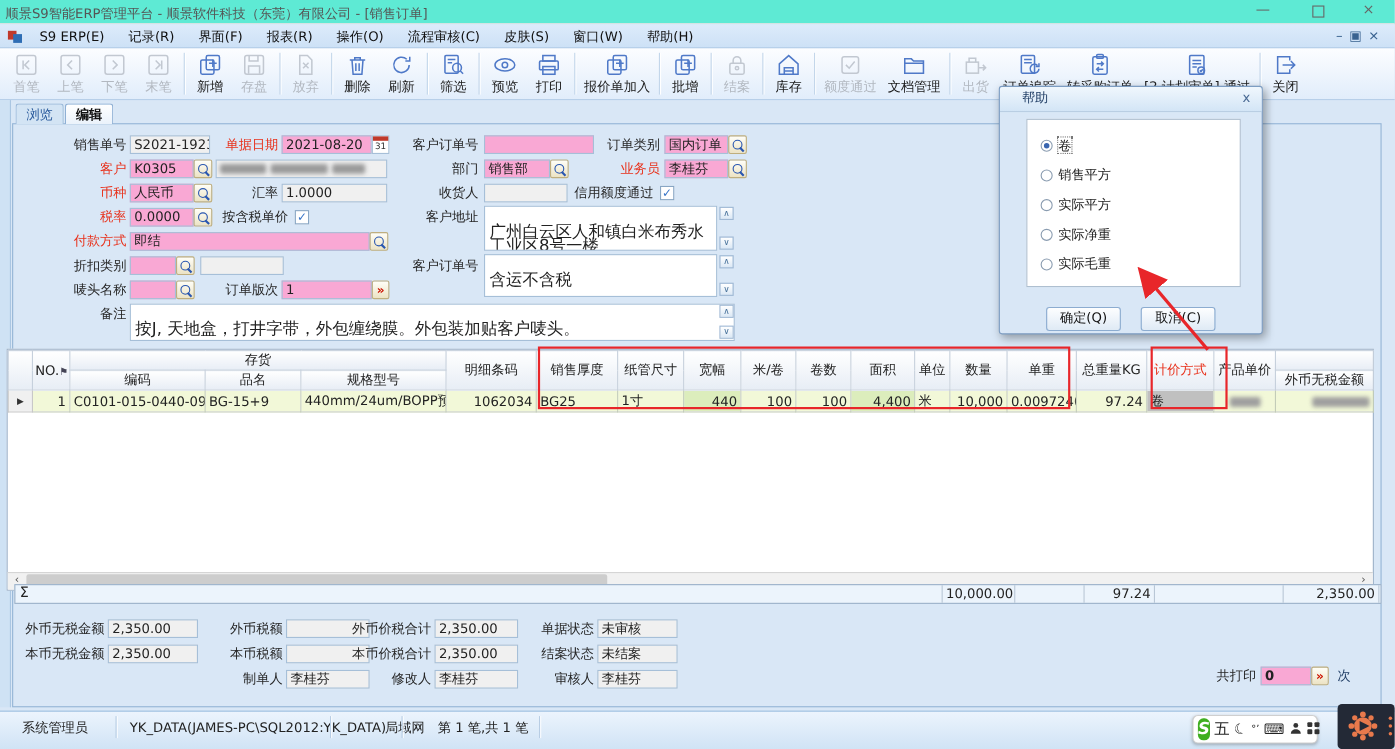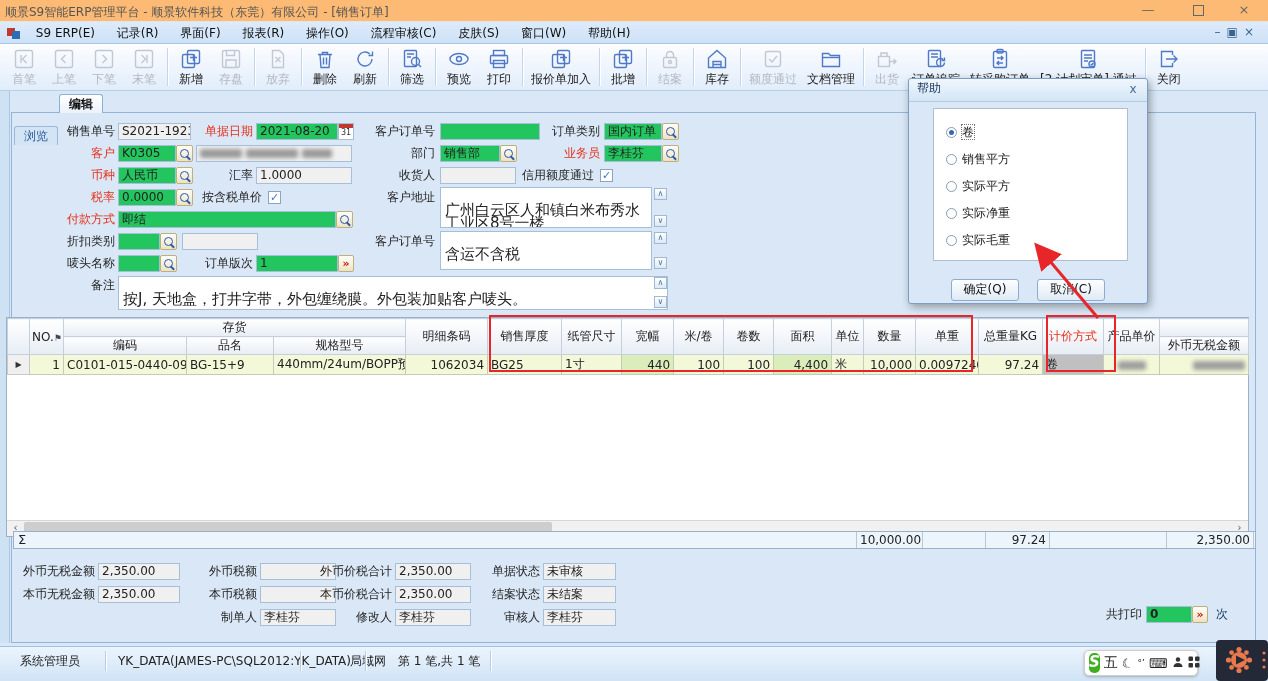--- a/index.html
+++ b/index.html
@@ -1,20 +1,20 @@
 <!DOCTYPE html>
 <html><head>
 <meta charset="utf-8">
 <style>
   html,body{margin:0;padding:0;}
   body{width:1268px;height:681px;position:relative;overflow:hidden;background:#d9e7f6;
        font-family:"DejaVu Sans","Liberation Sans",sans-serif;font-size:12px;color:#222;}
   .abs{position:absolute;box-sizing:border-box;}
   
-  .titlebar{left:0;top:0;width:1268px;height:22px;background:#fdba74;border-bottom:1px solid #e2e4e6;color:#555;}
+  .titlebar{left:0;top:0;width:1268px;height:22px;background:#5eead4;border-bottom:1px solid #e2e4e6;color:#555;}
   .titlebar .t{position:absolute;left:5px;top:4px;font-size:12px;white-space:nowrap;}
   .wbtn{position:absolute;top:0;width:40px;height:21px;text-align:center;color:#666;font-size:13px;line-height:20px;}
   .wbox{display:inline-block;width:9px;height:9px;border:1px solid #666;margin-top:5px;}
   
   .menubar{left:0;top:22px;width:1268px;height:22px;background:linear-gradient(#ddebfb,#cde1f6);border-bottom:1px solid #aac8e6;}
   .menubar .mi{display:inline-block;padding:3px 9px;font-size:12px;color:#111;}
   .appico{display:inline-block;width:14px;height:12px;margin:5px 2px 0 7px;vertical-align:top;}
   .mdi{position:absolute;right:8px;top:3px;color:#39628f;font-size:12px;letter-spacing:6px;}
   
   .toolbar{left:0;top:44px;width:1268px;height:47px;background:linear-gradient(#fcfdff,#e1edfb);border-bottom:1px solid #b7cfe9;display:flex;align-items:stretch;padding-left:4px;}
@@ -28,21 +28,21 @@
   
   .lstrip{left:0;top:91px;width:10px;height:552px;background:#cfe2f4;border-right:1px solid #aac6e2;}
   .panel{left:11px;top:112px;width:1245px;height:531px;background:#d9e7f6;border:1px solid #93b4d6;}
   
   .tab{top:94px;height:19px;line-height:18px;text-align:center;font-size:12px;border:1px solid #9ab8d8;border-bottom:none;border-radius:3px 3px 0 0;}
   .tab.inactive{background:#d3e4f4;color:#2a5a9c;}
   .tab.active{background:linear-gradient(#ffffff,#eaf2fb);color:#111;font-weight:bold;border-color:#8fb0d4;}
   
   .lbl{position:absolute;height:17px;line-height:17px;text-align:right;color:#262626;white-space:nowrap;box-sizing:border-box;}
   .lbl.req{color:#e8301a;}
-  .fld{position:absolute;height:17px;line-height:15px;background:#22c55e;border:1px solid #a6bfd8;padding:0 3px;box-sizing:border-box;font-size:12px;white-space:nowrap;overflow:hidden;}
+  .fld{position:absolute;height:17px;line-height:15px;background:#f9a8d4;border:1px solid #a6bfd8;padding:0 3px;box-sizing:border-box;font-size:12px;white-space:nowrap;overflow:hidden;}
   .fld.ro{background:#f0f0f0;}
   .fld.num{text-align:left;}
   .lk{position:absolute;width:17px;height:17px;background:linear-gradient(#fffef7,#ece3c4);border:1px solid #bfae7e;box-sizing:border-box;border-radius:2px;}
   .mag{position:absolute;width:7px;height:7px;border:1.5px solid #2a57b0;border-radius:50%;left:3px;top:3px;}
   .mag::after{content:"";position:absolute;width:5px;height:1.5px;background:#2a57b0;transform:rotate(45deg);left:5px;top:7px;}
   .spin{position:absolute;width:16px;height:17px;background:linear-gradient(#fffef7,#ece3c4);border:1px solid #bfae7e;box-sizing:border-box;color:#cc1100;font-weight:bold;font-size:11px;line-height:15px;text-align:center;border-radius:2px;}
   .cal{position:absolute;width:16px;height:17px;background:#fff;border:1px solid #a6bfd8;box-sizing:border-box;font-size:8px;text-align:center;color:#333;}
   .cal i{display:block;height:4px;background:#c0392b;font-style:normal;}
   .chk{position:absolute;width:13px;height:13px;background:#fff;border:1px solid #88a6c4;box-sizing:border-box;color:#3a76c8;font-size:11px;line-height:11px;text-align:center;font-weight:bold;}
   .mlt{position:absolute;background:#fff;border:1px solid #a6bfd8;box-sizing:border-box;padding:16px 4px;font-size:15px;line-height:13px;white-space:pre-wrap;overflow:hidden;}
@@ -60,21 +60,21 @@
   table.grid td.num{text-align:right;}
   .hscroll{position:absolute;left:0;bottom:0;width:1241px;height:15px;background:#f1f1f1;border-top:1px solid #d5d5d5;}
   .harr{position:absolute;top:1px;width:15px;height:13px;color:#555;font-size:10px;line-height:12px;text-align:center;}
   .hthumb{position:absolute;left:17px;top:1px;width:528px;height:13px;background:#cdcdcd;border-radius:2px;}
   .sumrow{left:13px;top:531px;width:1243px;height:18px;background:#ecf4fc;border:1px solid #9ab0c8;}
   .sumcell{position:absolute;top:0;height:16px;border-left:1px solid #b9c7d6;border-right:1px solid #b9c7d6;line-height:16px;text-align:right;padding:0 3px;box-sizing:border-box;}
   
   .annobox{position:absolute;border:2px solid #e8262a;z-index:40;pointer-events:none;}
   
   .dlg{left:908px;top:78px;width:240px;height:226px;background:#d9e7f6;border:1px solid #7d9dc2;box-shadow:2px 3px 9px rgba(0,0,0,.35);z-index:50;border-radius:3px;}
-  .dlgtitle{position:absolute;left:0;top:0;right:0;height:22px;background:linear-gradient(#f0f7fd,#d3e5f6);border-bottom:1px solid #b5cbe2;color:#1e3c64;line-height:21px;padding-left:8px;border-radius:3px 3px 0 0;font-family:Liberation Mono, monospace;}
+  .dlgtitle{position:absolute;left:0;top:0;right:0;height:22px;background:linear-gradient(#f0f7fd,#d3e5f6);border-bottom:1px solid #b5cbe2;color:#1e3c64;line-height:21px;padding-left:20px;border-radius:3px 3px 0 0;}
   .dlgx{position:absolute;right:6px;top:3px;width:16px;height:16px;text-align:center;line-height:15px;color:#4a6a94;font-size:12px;}
   .rgroup{position:absolute;left:24px;top:29px;width:193px;height:151px;background:#fff;border:1px solid #aebfd0;}
   .ritem{position:absolute;left:12px;height:14px;line-height:13px;}
   .rdot{display:inline-block;width:11px;height:11px;border:1px solid #8a9cb0;border-radius:50%;background:#fff;vertical-align:-2px;box-sizing:border-box;position:relative;}
   .rdot.on::after{content:"";position:absolute;left:2px;top:2px;width:5px;height:5px;border-radius:50%;background:#3a66b0;}
   .rlab{margin-left:5px;}
   .rlab.focus{outline:1px dotted #777;}
   .dbtn{position:absolute;top:200px;width:66px;height:20px;background:linear-gradient(#fdfeff,#dfeaf5);border:1px solid #8cacd0;border-radius:3px;text-align:center;line-height:18px;font-size:12px;color:#111;}
   
   .footer .lbl{height:17px;}
@@ -359,21 +359,21 @@
   <div class="tbtn">
       <span class="tbico"><svg viewBox="0 0 24 24" fill="none" stroke="currentColor" stroke-width="1.4">
           <use href="#i-exit"></use>
         </svg></span>
       <span class="tblab">关闭</span>
     </div>
 </div>
 
 <div class="abs lstrip"></div>
 <div class="abs panel"></div>
-<div class="abs tab inactive" style="left:14px;width:44px;margin-top:32px;">浏览</div>
+<div class="abs tab inactive" style="left:14px;width:44px;">浏览</div>
 <div class="abs tab active" style="left:59px;width:44px;">编辑</div>
 
 <span class="lbl" style="left:40px;top:123px;width:75px;">销售单号</span>
 <div class="fld ro" style="left:118px;top:123px;width:73px;">S2021-1923</div>
 <span class="lbl req" style="left:203px;top:123px;width:50px;">单据日期</span>
 <div class="fld" style="left:256px;top:123px;width:82px;">2021-08-20</div>
 <div class="cal" style="left:338px;top:123px;"><i></i><span>31</span></div>
 
 <span class="lbl req" style="left:40px;top:145px;width:75px;">客户</span>
 <div class="fld" style="left:118px;top:145px;width:58px;">K0305</div>

